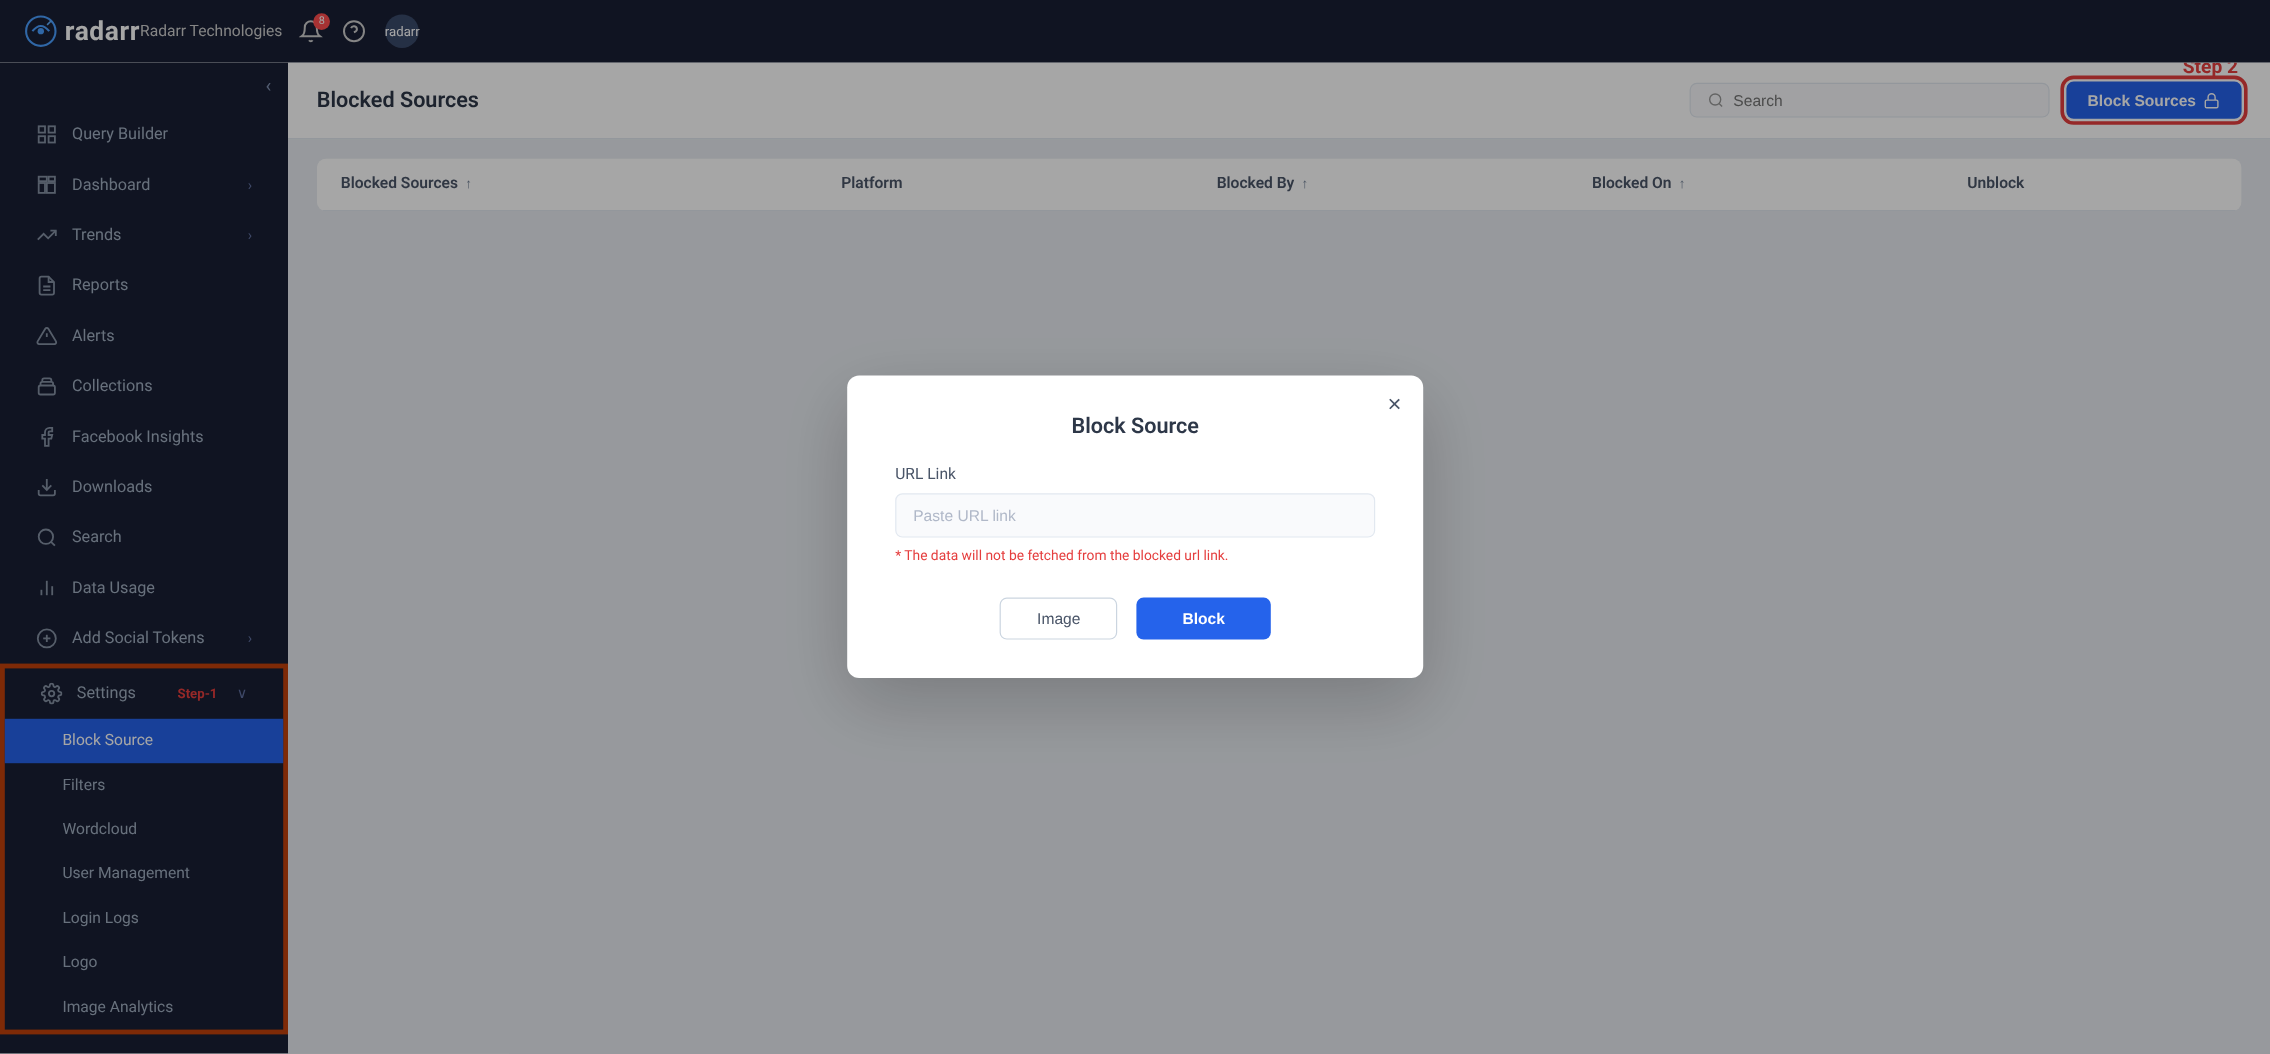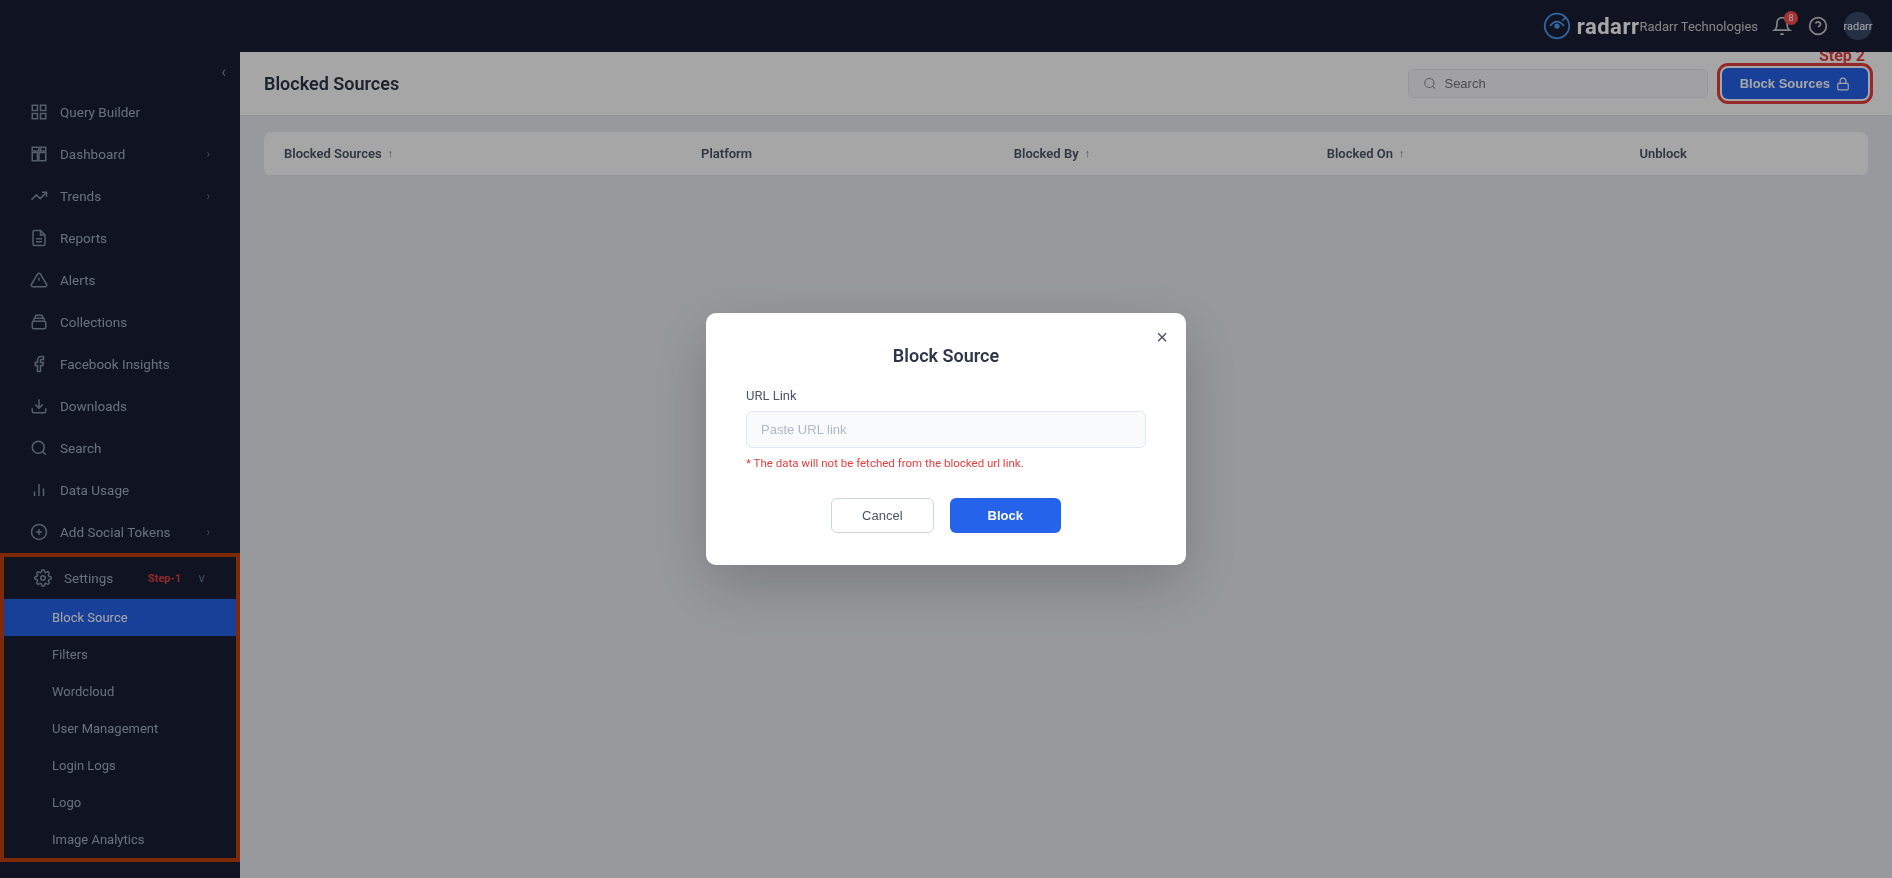--- a/index.html
+++ b/index.html
@@ -4,21 +4,21 @@
   <style>
     * { margin: 0; padding: 0; box-sizing: border-box; }
     body { font-family: -apple-system, BlinkMacSystemFont, 'Segoe UI', Roboto, sans-serif; display: flex; flex-direction: column; height: 100vh; overflow: hidden; background: #f0f2f5; }
 
     
     .top-header {
       background: #1a2035;
       height: 52px;
       display: flex;
       align-items: center;
-      justify-content: flex-end;
+      justify-content: flex-start;
       padding: 0 20px;
       flex-shrink: 0;
       z-index: 100;
     }
     .logo-area {
       display: flex;
       align-items: center;
       gap: 6px;
     }
     .logo-text {
@@ -557,17 +557,17 @@
 </div>
 
 <div class="modal-overlay">
   <div class="modal">
     <button class="modal-close">×</button>
     <h2 class="modal-title">Block Source</h2>
     <div class="modal-field-label">URL Link</div>
     <input class="modal-input" type="text" placeholder="Paste URL link" style="">
     <div class="modal-hint">* The data will not be fetched from the blocked url link.</div>
     <div class="modal-actions">
-      <button class="cancel-btn">Cancel</button>
+      <button class="cancel-btn">Image</button>
       <button class="block-btn">Block</button>
     </div>
   </div>
 </div>
 
 </body></html>

